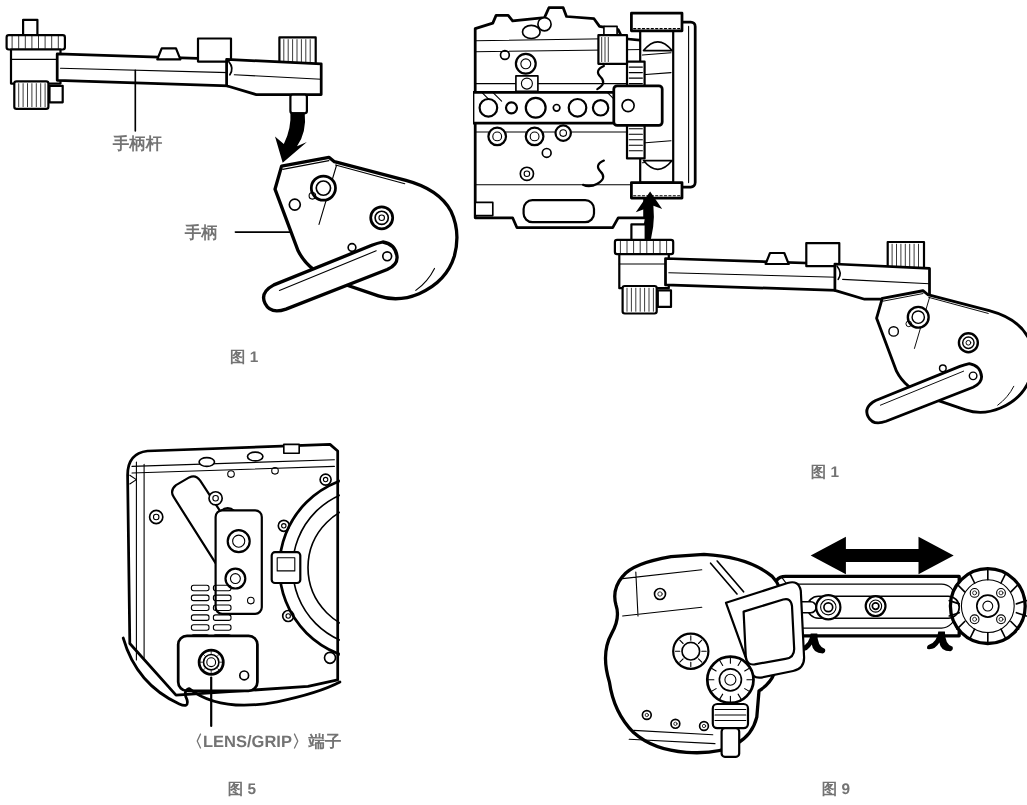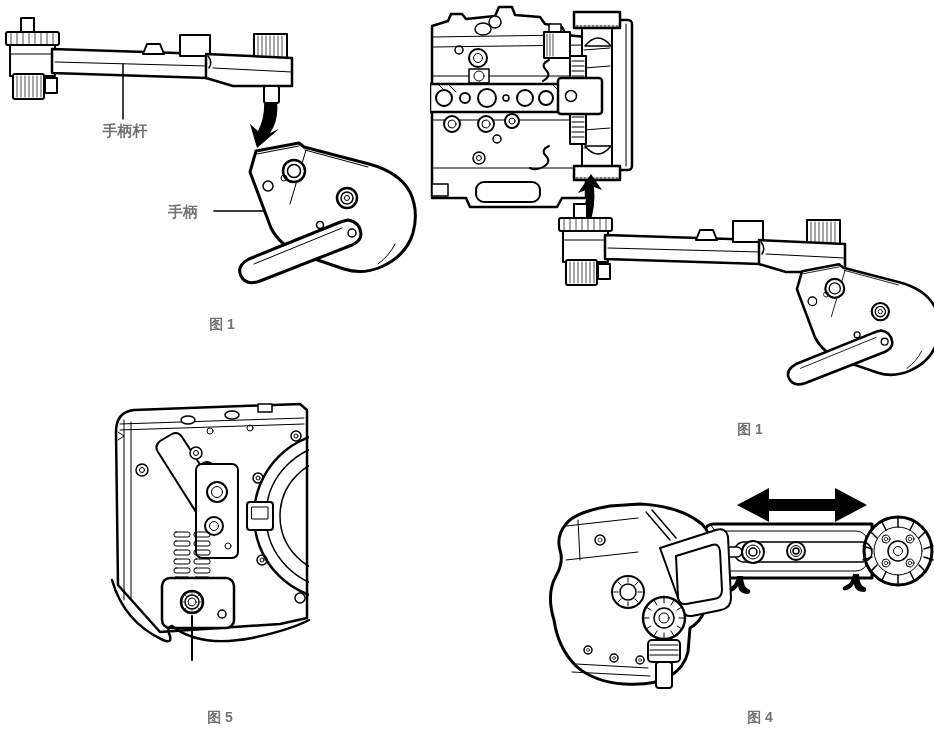--- a/index.html
+++ b/index.html
@@ -235,20 +235,21 @@
       <circle class="sh w15" cx="192" cy="602" r="7"></circle>
       <circle class="sh w1" cx="192" cy="602" r="4"></circle>
       <path class="sh w05" d="M192,591 v3 M200,594 l-2,2 M203,602 h-3 M200,610 l-2,-2 M192,613 v-3 M184,610 l2,-2 M181,602 h3 M184,594 l2,2"></path>
       <circle class="sh w15" cx="222" cy="614" r="4"></circle>
       <path class="sh w25" d="M112,580 Q124,622 163,640 Q172,644 170,636 Q166,628 172,626 Q200,648 252,638 Q290,630 309,620"></path>
     </g>
 
     <line class="sh w2" x1="192" y1="616" x2="192" y2="660"></line>
   </svg>
 
+  <div class="lbl center" style="left:150px;top:666px;width:180px">〈LENS/GRIP〉端子</div>
   <div class="cap" style="left:175px;top:709px">图 5</div>
 
   <svg class="art" style="left:540px;top:480px" width="394" height="215" viewBox="540 480 394 215">
 
     <path class="fb" d="M737,505 L769,488 L769,499 L835,499 L835,488 L867,505 L835,522 L835,511 L769,511 L769,522 Z"></path>
 
     <g>
       <path class="sh w3 fw" d="M714,524 Q704,524 702,538 L702,564 Q704,578 716,578 L872,578 L872,524 Z"></path>
       <rect class="sh w1" x="710" y="531" width="158" height="40" rx="12"></rect>
       <path class="sh w1" d="M710,524 l6,8 M710,578 l6,-8"></path>
@@ -300,15 +301,15 @@
       <path class="sh w1" d="M576,664 L648,668 M572,672 L650,676"></path>
       <circle class="sh w15" cx="588" cy="650" r="4"></circle>
         <circle class="sh w05" cx="588" cy="650" r="1.5"></circle>
       <circle class="sh w15" cx="614" cy="658" r="4"></circle>
         <circle class="sh w05" cx="614" cy="658" r="1.5"></circle>
       <circle class="sh w15" cx="640" cy="660" r="4"></circle>
         <circle class="sh w05" cx="640" cy="660" r="1.5"></circle>
     </g>
   </svg>
 
-  <div class="cap" style="left:715px;top:709px">图 4</div>
+  <div class="cap" style="left:715px;top:709px">图 9</div>
 
 </div>
 
 </body></html>

